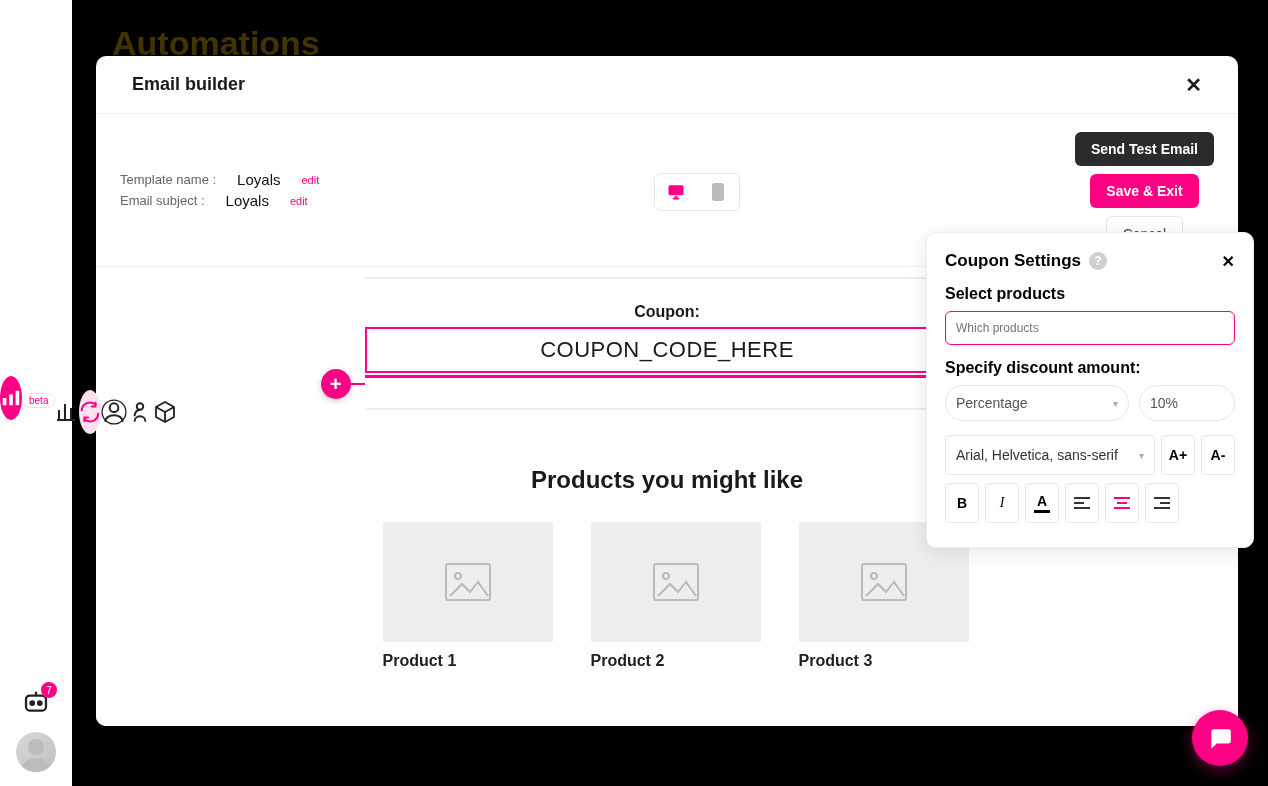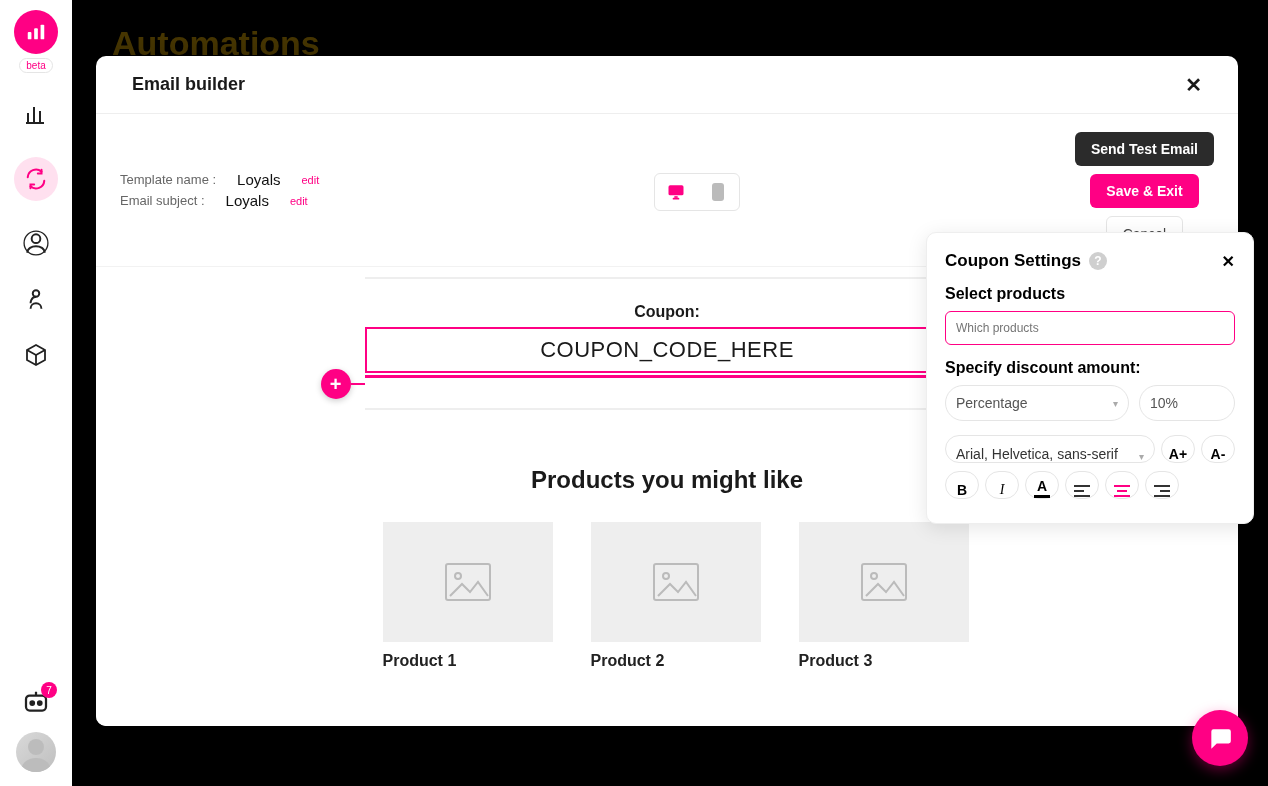--- a/index.html
+++ b/index.html
@@ -1,21 +1,21 @@
 <!DOCTYPE html>
 <html><head>
 <meta charset="utf-8">
 <style>
   * { box-sizing: border-box; margin: 0; padding: 0; }
   html, body { width: 1268px; height: 786px; font-family: -apple-system, Helvetica, Arial, sans-serif; background:#000; overflow:hidden; }
 
   
   .sidebar {
     position:absolute; left:0; top:0; width:72px; height:786px;
-    background:#fff; display:flex; flex-direction:column; align-items:center;
+    background:#fff; display:flex; align-items:center;
     padding-top:10px; z-index:5;
   }
   .logo-circle {
     width:44px; height:44px; border-radius:50%; background:#ff0084;
     display:flex; align-items:center; justify-content:center;
   }
   .badge-beta {
     margin-top:4px; font-size:10px; color:#ff0084; border:1px solid #e5e5e5;
     padding:1px 6px; border-radius:10px; background:#fff;
   }
@@ -129,22 +129,22 @@
   .row2{display:flex;gap:10px;margin-bottom:14px;}
   .select, .num {
     border:1px solid #e5e5e5;border-radius:18px;padding:9px 10px;font-size:14px;color:#555;
     display:flex;align-items:center;justify-content:space-between;background:#fff;
   }
   .select{flex:1;}
   .num{width:96px;}
   .chev{font-size:10px;color:#aaa;}
   .format-row{display:flex;gap:6px;margin-bottom:8px;}
   .fbtn{
-    border:1px solid #e5e5e5;border-radius:14px;min-width:34px;height:28px;
-    display:flex;align-items:flex-end;justify-content:center;font-size:14px;font-weight:700;
+    border:1px solid #e5e5e5;border-radius:4px;min-width:34px;height:40px;
+    display:flex;align-items:center;justify-content:center;font-size:14px;font-weight:700;
     background:#fff;cursor:pointer;
   }
   .font-select{flex:1;justify-content:space-between;padding:0 10px;font-weight:400;color:#333;}
   .fbtn.italic{font-style:italic;font-family:Georgia,serif;font-weight:400;}
   .fbtn.pink{color:#ff0084;}
   .fbtn .underline{width:16px;height:3px;background:#000;margin-top:2px;}
   .color-A{display:flex;flex-direction:column;align-items:center;line-height:1;}
 
   
   .fab{

